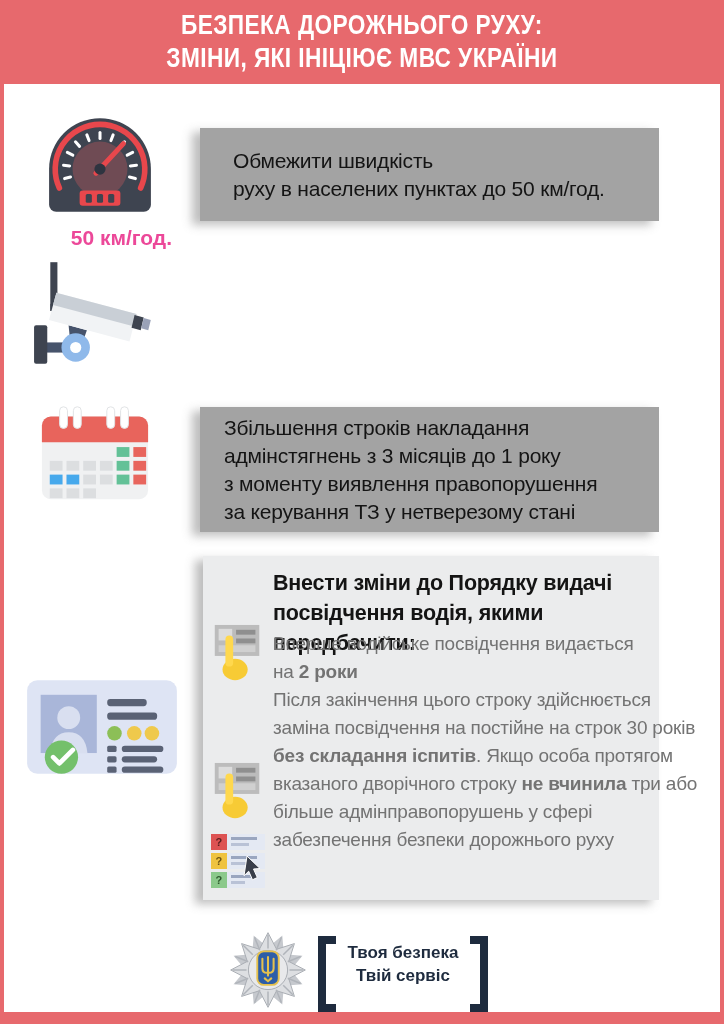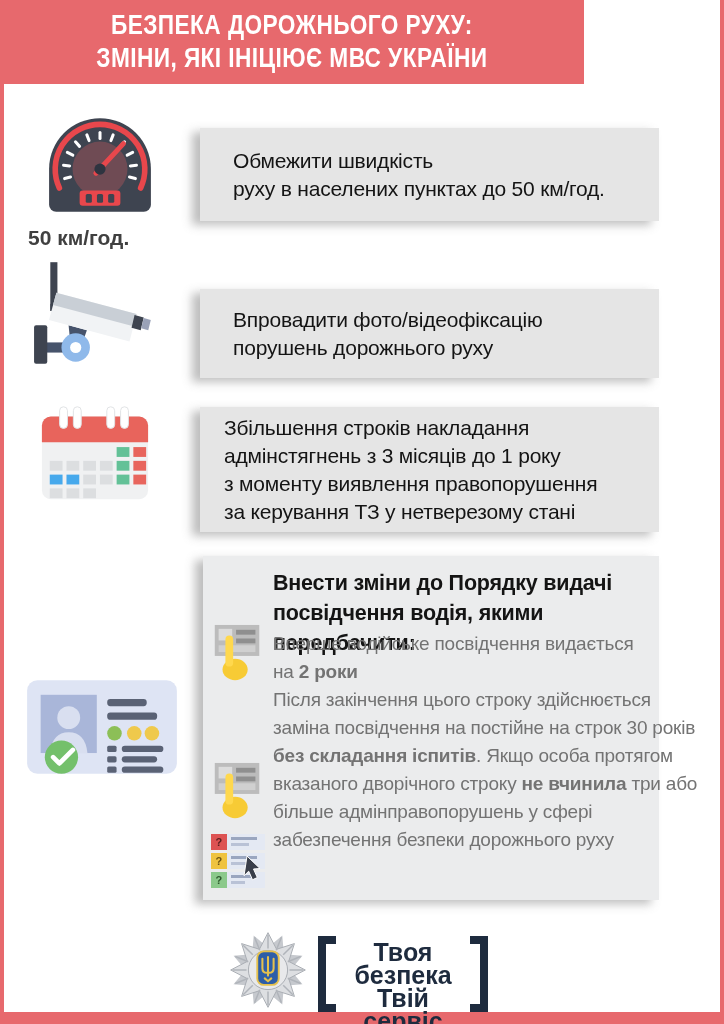--- a/index.html
+++ b/index.html
@@ -4,30 +4,30 @@
 <style>
   * { margin:0; padding:0; box-sizing:border-box; }
   body { font-family:"Liberation Sans", sans-serif; background:#fff; }
   .page { position:relative; width:724px; height:1024px; background:#ffffff; overflow:hidden; }
 
   .edge { position:absolute; background:#E7696D; }
   .edge-left { left:0; top:0; width:4px; height:1024px; }
   .edge-right { right:0; top:0; width:4px; height:1024px; }
   .edge-bottom { left:0; bottom:0; width:724px; height:12px; }
 
-  .header { position:absolute; left:0; top:0; width:584px; height:84px; background:#E7696D;
+  .header { position:absolute; left:0; top:0; width:724px; height:84px; background:#E7696D;
             display:flex; flex-direction:column; justify-content:center; align-items:center; }
   .header-inner { transform:scaleX(0.84); transform-origin:center; text-align:center; }
   .h-line { color:#ffffff; font-weight:bold; font-size:27px; line-height:33px; letter-spacing:0.5px; }
 
   .icon-wrap { position:absolute; }
-  .speed-label { position:absolute; left:28px; top:226px; width:144px; text-align:left;
-                 color:#404040; font-weight:bold; font-size:21px; }
-
-  .gbox { position:absolute; left:200px; width:459px; background:#e5e5e5;
+  .speed-label { position:absolute; left:28px; top:226px; width:144px; text-align:right;
+                 color:#ec4899; font-weight:bold; font-size:21px; }
+
+  .gbox { position:absolute; left:200px; width:459px; background:#a3a3a3;
           box-shadow:-8px 4px 9px rgba(110,110,110,0.45);
           display:flex; align-items:center; padding-left:33px; }
   .gbox1 { top:128px; height:93px; }
   .gbox2 { top:289px; height:89px; }
   .gbox3 { top:407px; height:125px;padding-left:24px; }
   .txt { font-size:21px; line-height:28px; color:#141414; white-space:pre-line; letter-spacing:-0.2px; }
   .txt b { font-weight:normal; }
 
   .box4 { position:absolute; left:203px; top:556px; width:456px; height:344px; background:#EBECED;
           box-shadow:-8px 4px 9px rgba(110,110,110,0.45); }
@@ -37,21 +37,21 @@
   .b-text { position:absolute; left:70px; font-size:19px; line-height:28px; color:#737373;
             white-space:pre; letter-spacing:-0.2px; }
   .b-text b { font-weight:bold; }
   .bt1 { top:74px; } .bt2 { top:130px; } .bt3 { top:282px; }
 
   .badge-wrap { position:absolute; left:226px; top:928px; width:84px; height:84px; }
   .bracket { position:absolute; top:936px; width:18px; height:76px; border:8px solid #1E2B3E; }
   .bracket-left { left:318px; border-right:none; }
   .bracket-right { left:470px; border-left:none; }
   .slogan { position:absolute; left:336px; top:941px; width:134px; text-align:center; }
-  .slogan div { color:#1E2B3E; font-weight:bold; font-size:25px; line-height:23px; }
+  .slogan div { color:#1E2B3E; font-weight:bold; font-size:17px; line-height:23px; }
 </style>
 </head>
 <body>
 
 <div class="page">
 
   <div class="edge edge-left"></div>
   <div class="edge edge-right"></div>
   <div class="edge edge-bottom"></div>
 
@@ -104,24 +104,20 @@
       <polygon points="26,34 105,55 101.7,67.2 22.7,46.2" fill="#C9CFD6"></polygon>
       <polygon points="103,56 112,58.5 109,71 100,68.5" fill="#3E4450"></polygon>
       <polygon points="112,59 119,61 116.5,71 109.5,69" fill="#9AA2B8"></polygon>
       <rect x="14" y="83" width="22" height="10" fill="#46536B"></rect>
       <rect x="4" y="66" width="13" height="38" rx="2" fill="#3E4450"></rect>
       <circle cx="45" cy="88" r="14" fill="#8FB9EA"></circle>
       <circle cx="45" cy="88" r="5.5" fill="#ffffff"></circle>
     </svg>
   </div>
 
-  <div class="gbox gbox2">
-    <p class="txt"><span>Впровадити </span><b>фото/відеофіксацію</b><span>
-порушень дорожнього руху</span></p>
-  </div>
 
   <div class="icon-wrap" style="left:36px; top:400px; width:118px; height:104px;">
     <svg width="118" height="104" viewBox="0 0 120 104">
       <rect x="6" y="16" width="108" height="84" rx="9" fill="#F0F1F2"></rect>
       <path d="M15,16 h90 a9,9 0 0 1 9,9 v17 H6 v-17 a9,9 0 0 1 9,-9 Z" fill="#E8645C"></path>
       <g fill="#ffffff" stroke="#E0E2E4" stroke-width="1">
         <rect x="24" y="6" width="8" height="22" rx="4"></rect>
         <rect x="38" y="6" width="8" height="22" rx="4"></rect>
         <rect x="72" y="6" width="8" height="22" rx="4"></rect>
         <rect x="86" y="6" width="8" height="22" rx="4"></rect>

